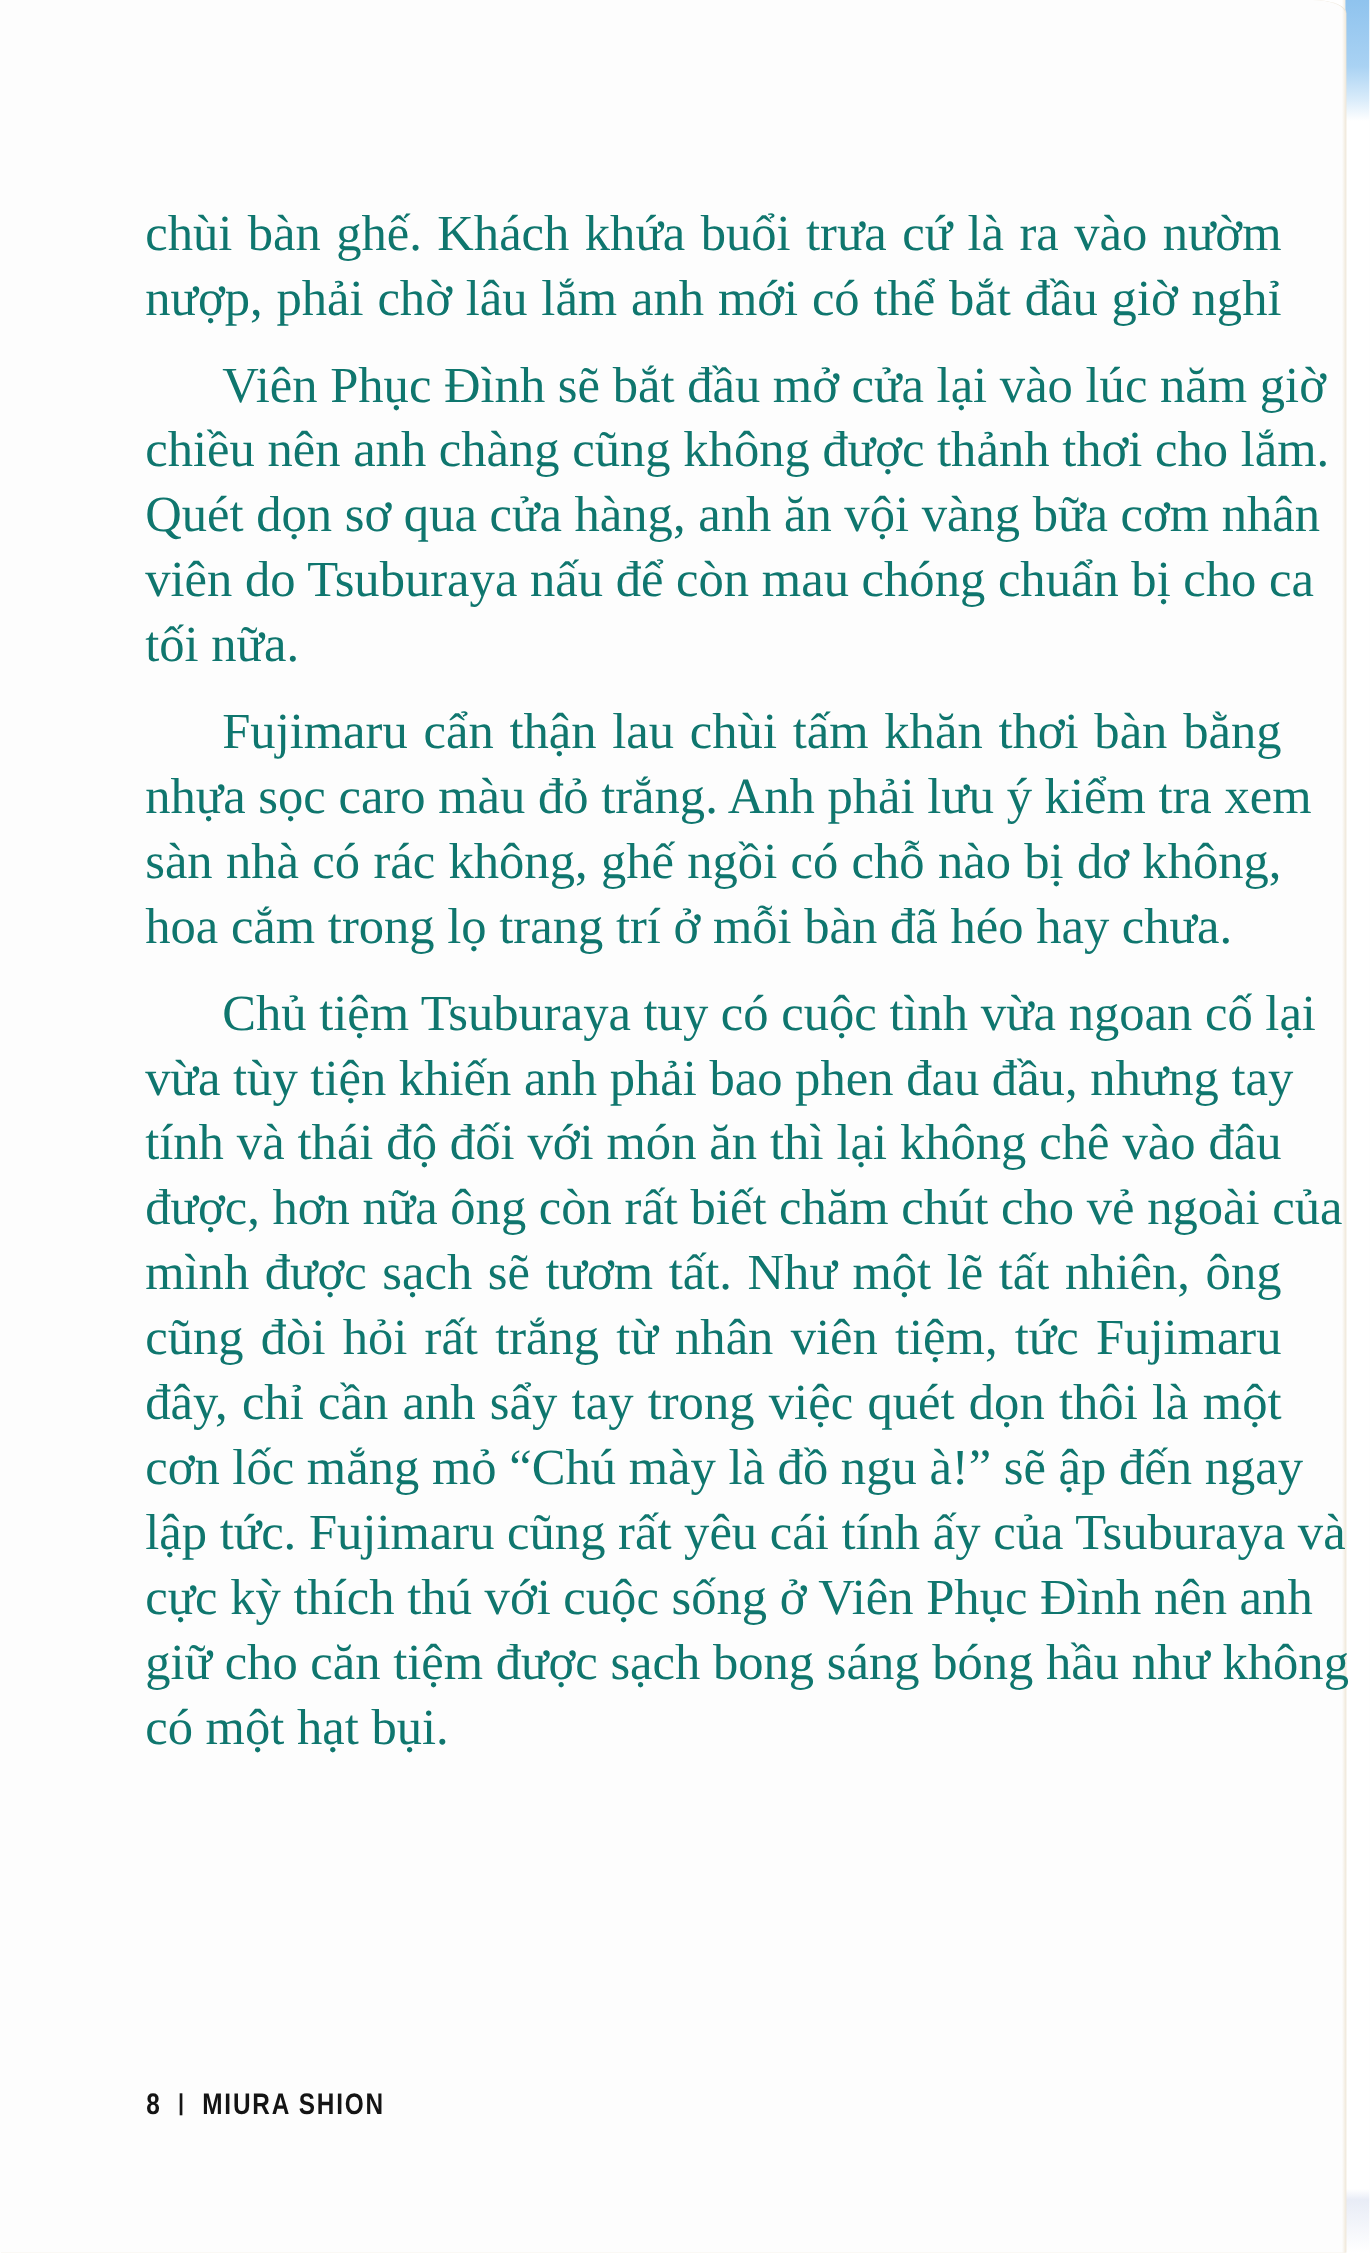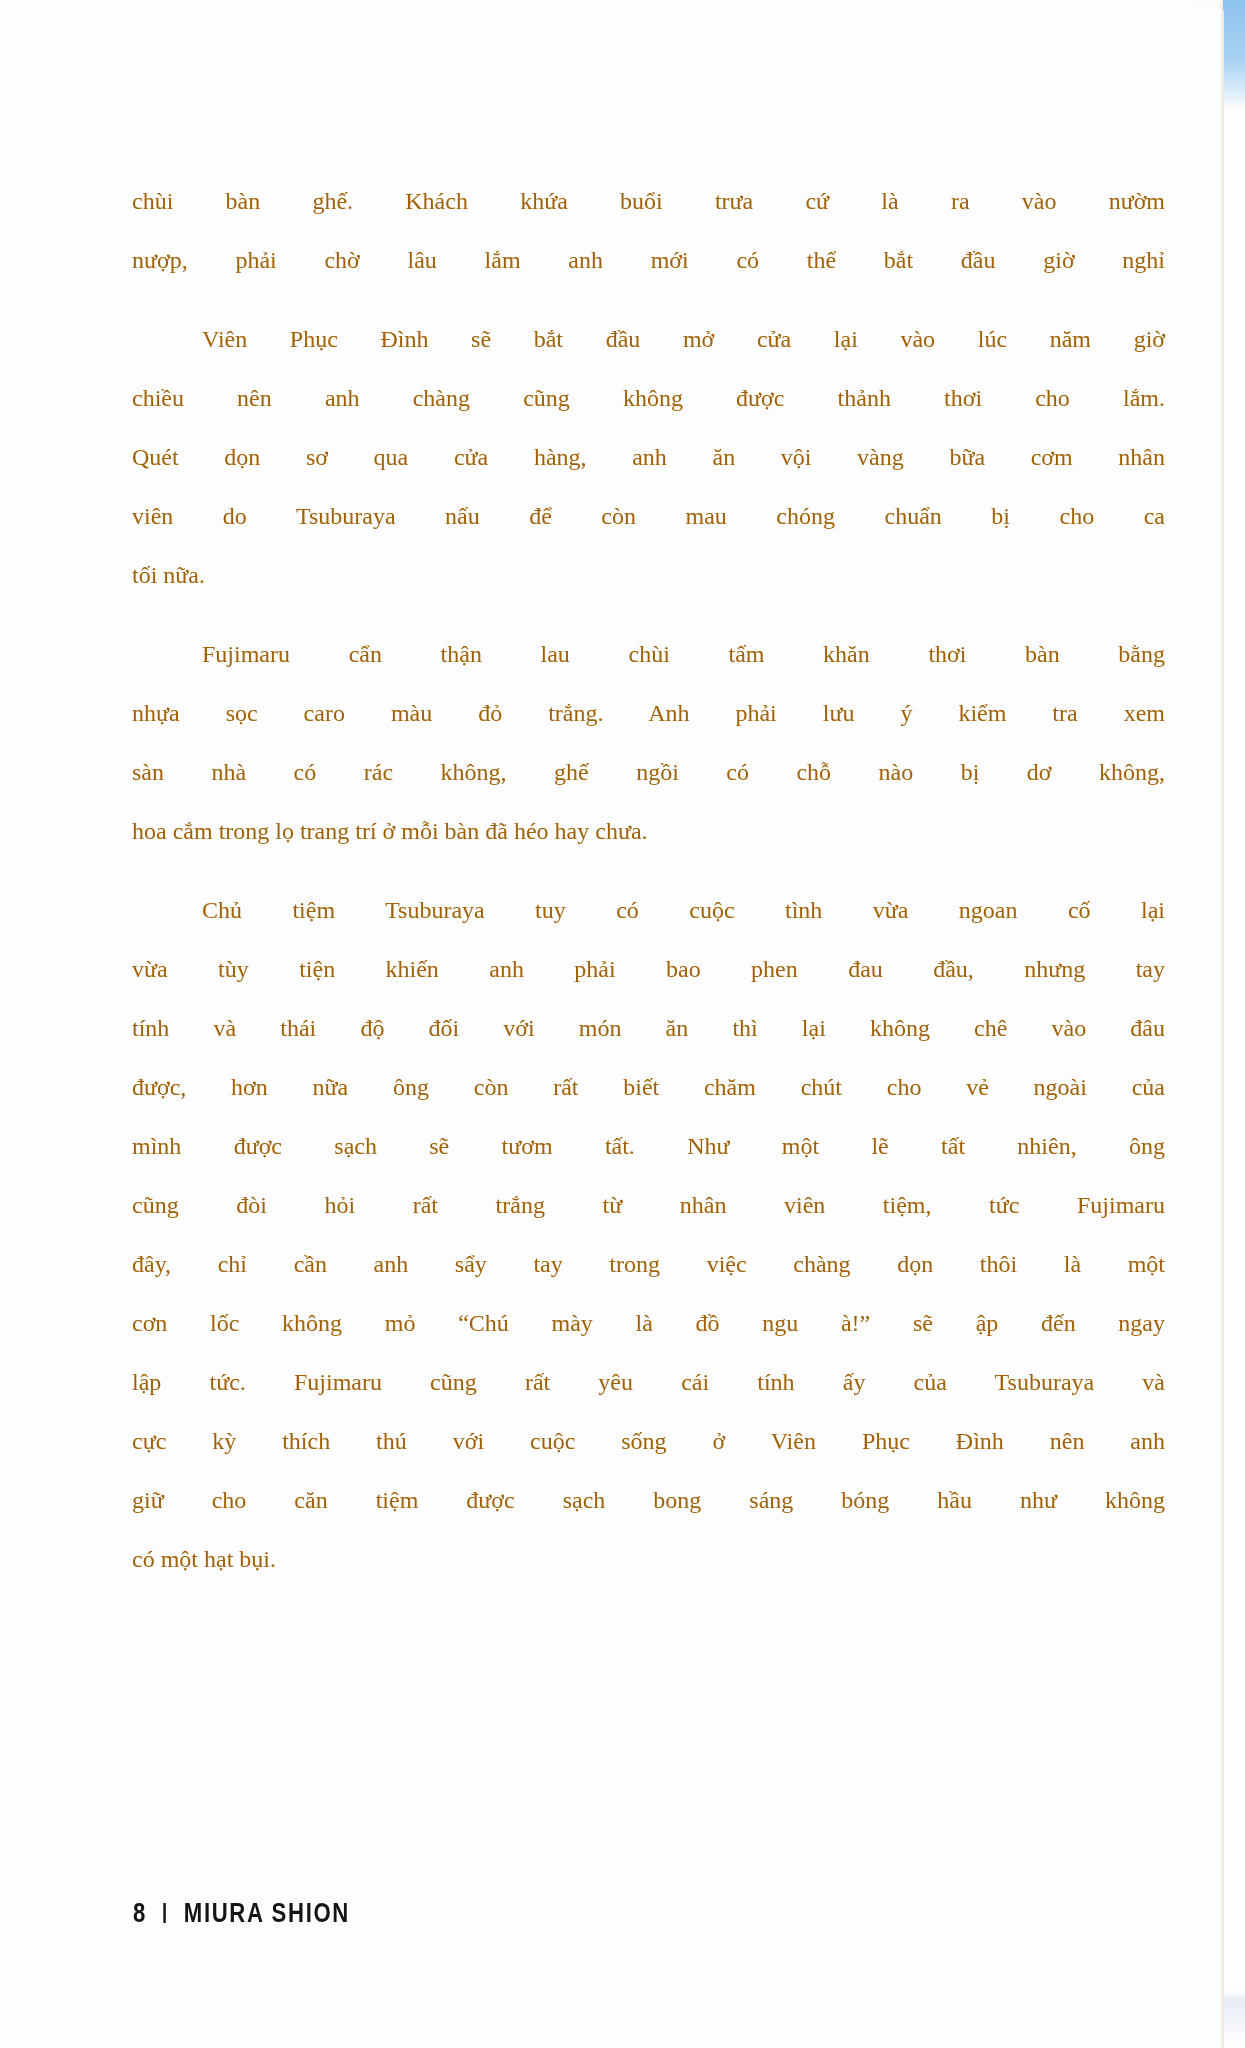--- a/index.html
+++ b/index.html
@@ -37,25 +37,25 @@
       position: absolute;
       right: 0;
       top: 0;
       width: 3px;
       height: 100%;
       background: linear-gradient(90deg, rgba(235,225,205,0) 0%, rgba(235,225,205,0.6) 100%);
     }
     .text-block {
       position: absolute;
       left: 132px;
-      top: 172px;
+      top: 182px;
       width: 1033px;
-      color: #a16207;
+      color: #0f766e;
       font-family: "Liberation Serif", "DejaVu Serif", serif;
-      font-size: 24px;
+      font-size: 46px;
       line-height: 59px;
     }
     .para {
       margin: 0 0 20px 0;
     }
     .line {
       display: block;
       white-space: nowrap;
       text-align: justify;
       text-align-last: justify;
@@ -119,22 +119,22 @@
       <span class="line last">hoa cắm trong lọ trang trí ở mỗi bàn đã héo hay chưa.</span>
     </div>
 
     <div class="para">
       <span class="line indent">Chủ tiệm Tsuburaya tuy có cuộc tình vừa ngoan cố lại</span>
       <span class="line">vừa tùy tiện khiến anh phải bao phen đau đầu, nhưng tay</span>
       <span class="line">tính và thái độ đối với món ăn thì lại không chê vào đâu</span>
       <span class="line">được, hơn nữa ông còn rất biết chăm chút cho vẻ ngoài của</span>
       <span class="line">mình được sạch sẽ tươm tất. Như một lẽ tất nhiên, ông</span>
       <span class="line">cũng đòi hỏi rất trắng từ nhân viên tiệm, tức Fujimaru</span>
-      <span class="line">đây, chỉ cần anh sẩy tay trong việc chàng dọn thôi là một</span>
-      <span class="line">cơn lốc không mỏ “Chú mày là đồ ngu à!” sẽ ập đến ngay</span>
+      <span class="line">đây, chỉ cần anh sẩy tay trong việc quét dọn thôi là một</span>
+      <span class="line">cơn lốc mắng mỏ “Chú mày là đồ ngu à!” sẽ ập đến ngay</span>
       <span class="line">lập tức. Fujimaru cũng rất yêu cái tính ấy của Tsuburaya và</span>
       <span class="line">cực kỳ thích thú với cuộc sống ở Viên Phục Đình nên anh</span>
       <span class="line">giữ cho căn tiệm được sạch bong sáng bóng hầu như không</span>
       <span class="line last">có một hạt bụi.</span>
     </div>
 
 
   </div>
 
   <div class="footer">

